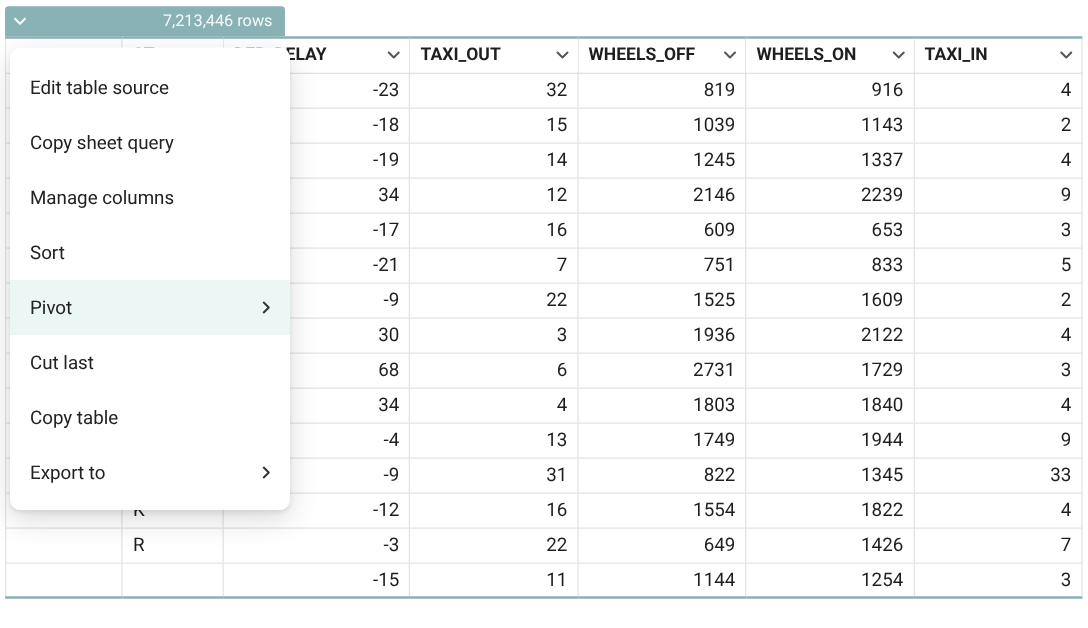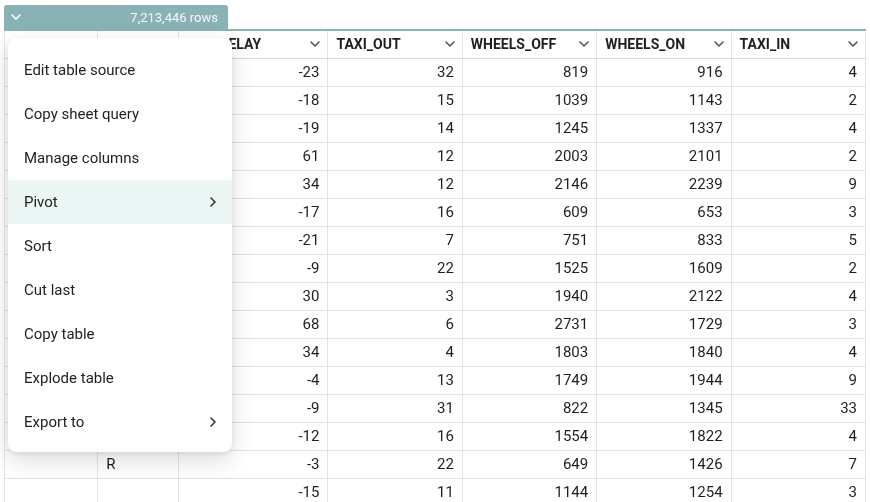--- a/index.html
+++ b/index.html
@@ -257,29 +257,20 @@
             <td class="text-col">C</td>
             <td>-19</td>
             <td>14</td>
             <td>1245</td>
             <td>1337</td>
             <td>4</td>
           </tr>
           <tr>
             <td class="text-col"></td>
             <td class="text-col"></td>
-            <td>61</td>
-            <td>12</td>
-            <td>2003</td>
-            <td>2101</td>
-            <td>2</td>
-          </tr>
-          <tr>
-            <td class="text-col"></td>
-            <td class="text-col"></td>
             <td>34</td>
             <td>12</td>
             <td>2146</td>
             <td>2239</td>
             <td>9</td>
           </tr>
           <tr>
             <td class="text-col"></td>
             <td class="text-col"></td>
             <td>-17</td>
@@ -304,21 +295,21 @@
             <td>22</td>
             <td>1525</td>
             <td>1609</td>
             <td>2</td>
           </tr>
           <tr>
             <td class="text-col"></td>
             <td class="text-col">C</td>
             <td>30</td>
             <td>3</td>
-            <td>1940</td>
+            <td>1936</td>
             <td>2122</td>
             <td>4</td>
           </tr>
           <tr>
             <td class="text-col"></td>
             <td class="text-col">C</td>
             <td>68</td>
             <td>6</td>
             <td>2731</td>
             <td>1729</td>
@@ -384,40 +375,37 @@
 
   <div class="menu">
     <div class="menu-item">
       <span>Edit table source</span>
     </div>
     <div class="menu-item">
       <span>Copy sheet query</span>
     </div>
     <div class="menu-item">
       <span>Manage columns</span>
+    </div>
+    <div class="menu-item">
+      <span>Sort</span>
     </div>
     <div class="menu-item hover">
       <span>Pivot</span>
       <span class="arrow">
         <svg viewBox="0 0 10 10">
             <path d="M3 1l4 4-4 4" fill="none" stroke="#333" stroke-width="1.6" stroke-linecap="round" stroke-linejoin="round"></path>
           </svg>
       </span>
     </div>
     <div class="menu-item">
-      <span>Sort</span>
-    </div>
-    <div class="menu-item">
       <span>Cut last</span>
     </div>
     <div class="menu-item">
       <span>Copy table</span>
-    </div>
-    <div class="menu-item">
-      <span>Explode table</span>
     </div>
     <div class="menu-item">
       <span>Export to</span>
       <span class="arrow">
         <svg viewBox="0 0 10 10">
             <path d="M3 1l4 4-4 4" fill="none" stroke="#333" stroke-width="1.6" stroke-linecap="round" stroke-linejoin="round"></path>
           </svg>
       </span>
     </div>
   </div>

